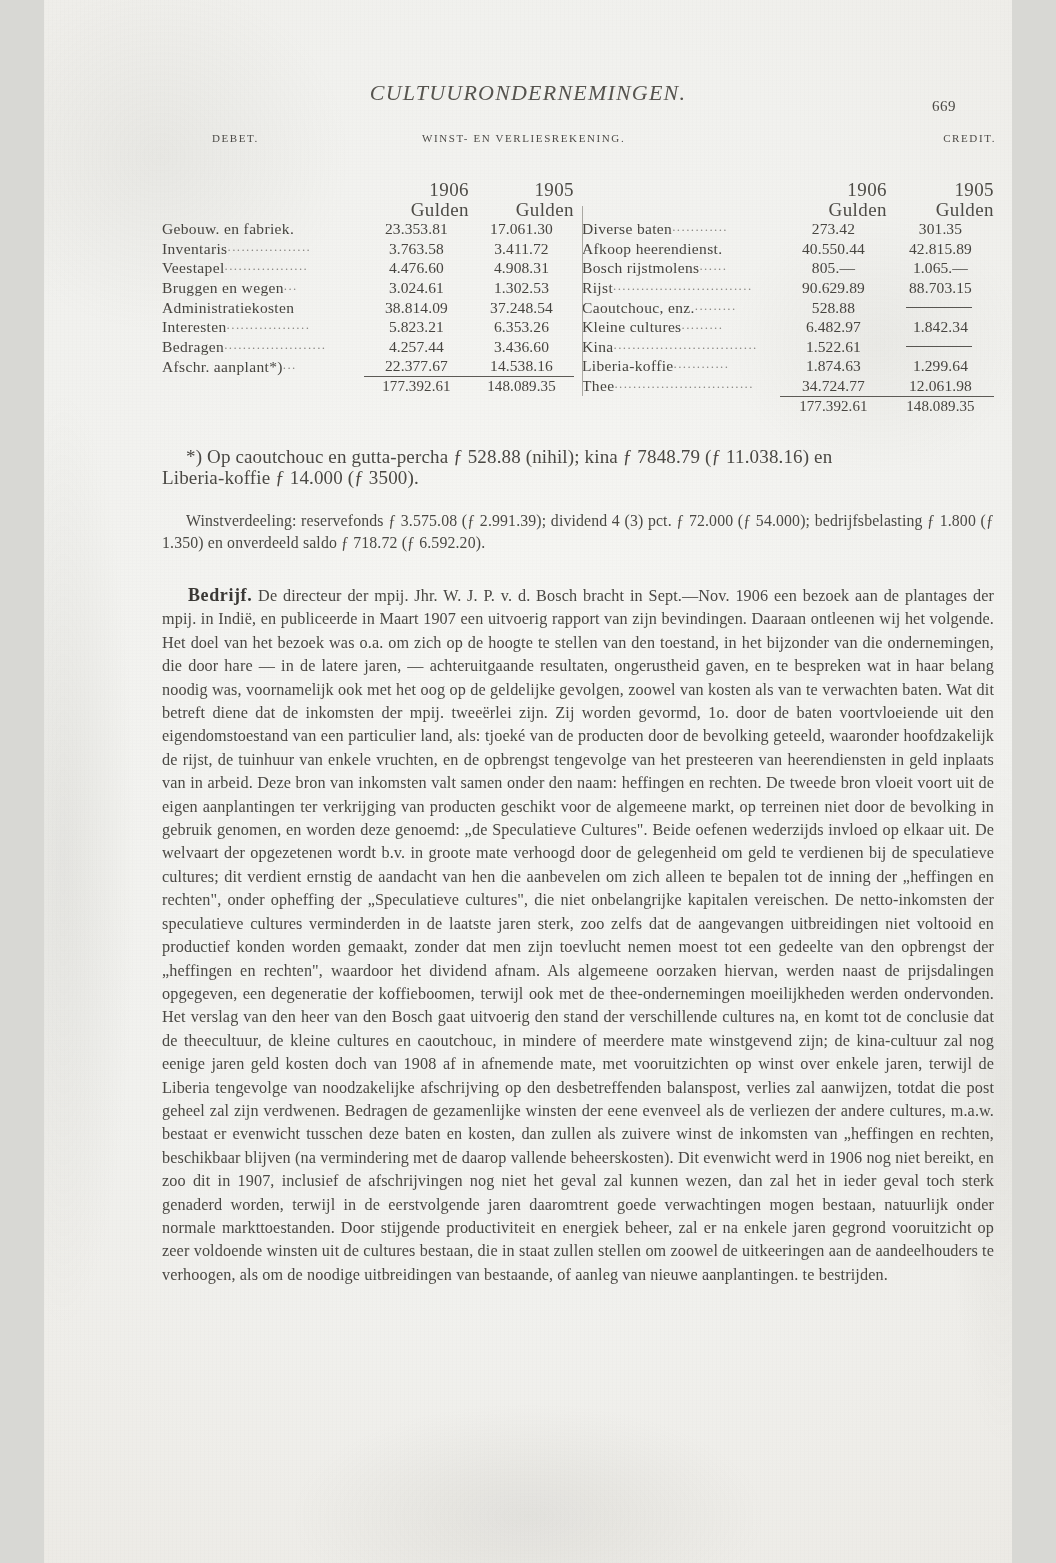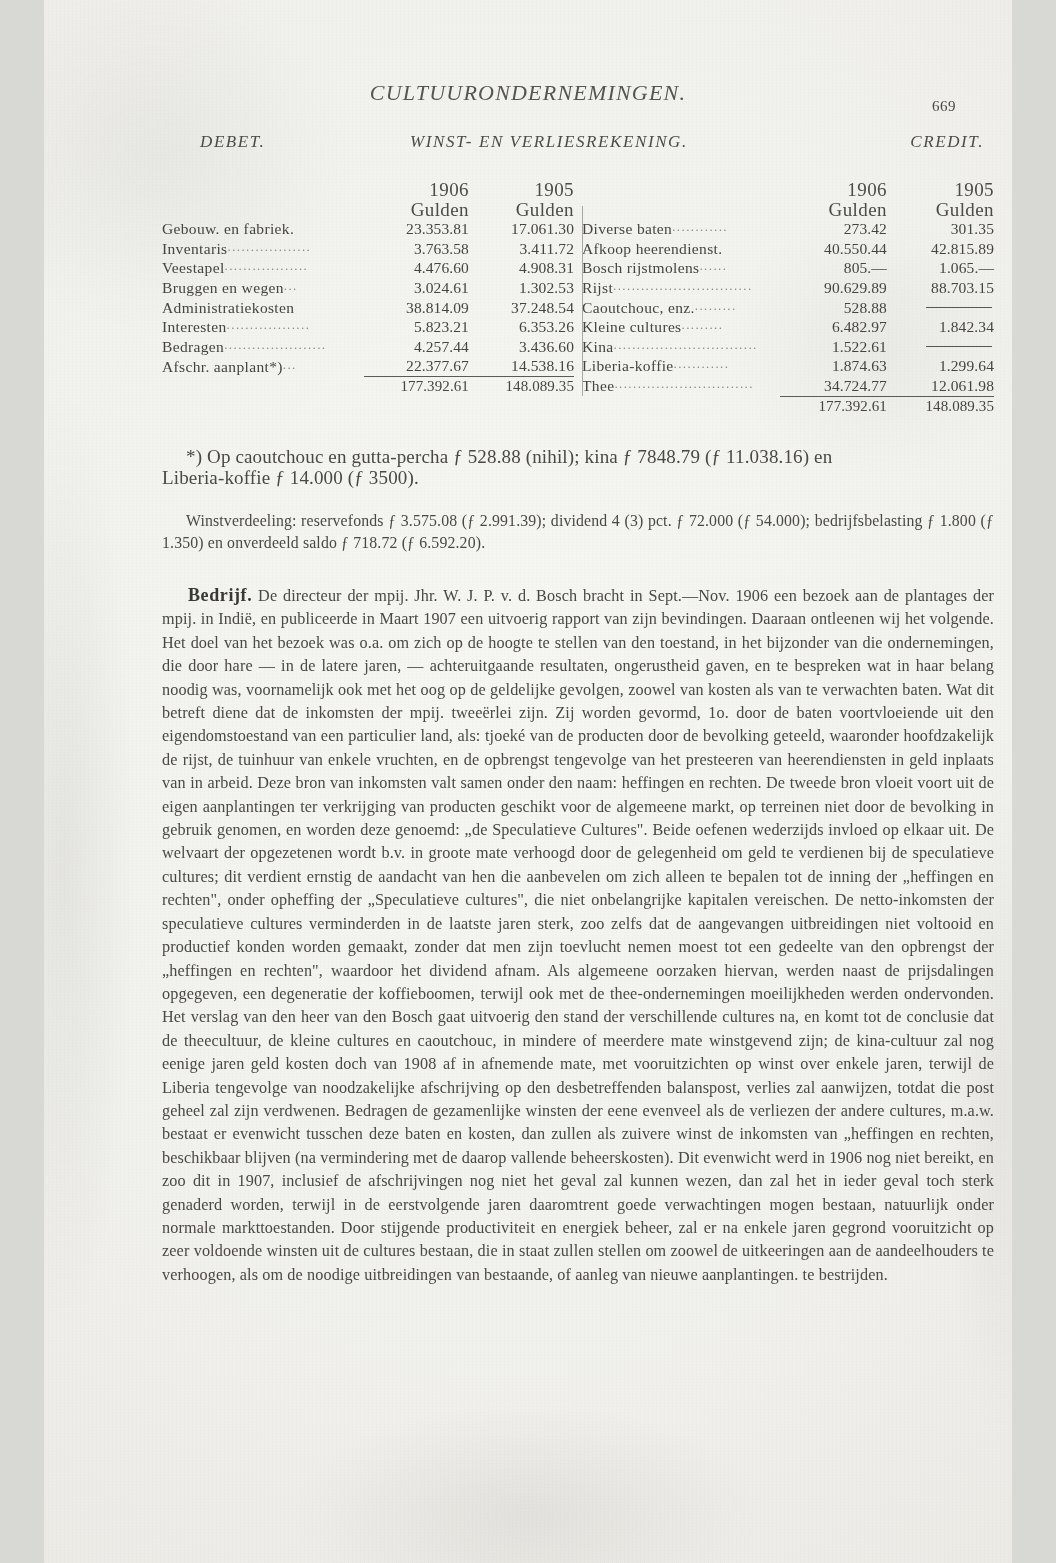--- a/index.html
+++ b/index.html
@@ -71,27 +71,26 @@
     font-size: 15px;
     color: #4b4945;
     letter-spacing: .5px;
     margin-top: 16px;
   }
 
   
   .acct-heads {
     position: absolute;
     top: 132px;
-    left: 118px;
+    left: 130px;
     width: 830px;
     height: 24px;
-    font-size: 17px;
+    font-size: 11px;
     letter-spacing: 1.6px;
     color: #4d4b47;
-    font-style: italic;
   }
   .acct-heads .h-debet { position: absolute; left: 38px; }
   .acct-heads .h-mid   { position: absolute; left: 248px; }
   .acct-heads .h-credit{ position: absolute; right: 8px; }
 
   
   .ledger {
     position: absolute;
     top: 180px;
     left: 118px;
@@ -129,21 +128,21 @@
     font-weight: normal;
   }
   .colhead td {
     text-align: right;
     font-size: 19px;
     letter-spacing: .4px;
     color: #4d4b46;
     padding-bottom: 1px;
   }
   .c-label { width: 200px; white-space: nowrap; letter-spacing: .35px; }
-  .c-num   { width: 104px; text-align: right; white-space: nowrap; letter-spacing: .1px; }
+  .c-num   { width: 104px; text-align: center; white-space: nowrap; letter-spacing: .1px; }
   .side.right .c-label { width: 196px; }
   .side.right .c-num   { width: 106px; }
 
   .leader {
     display: inline-block;
     overflow: hidden;
     white-space: nowrap;
     vertical-align: bottom;
     color: #8b8984;
     letter-spacing: 1.4px;

